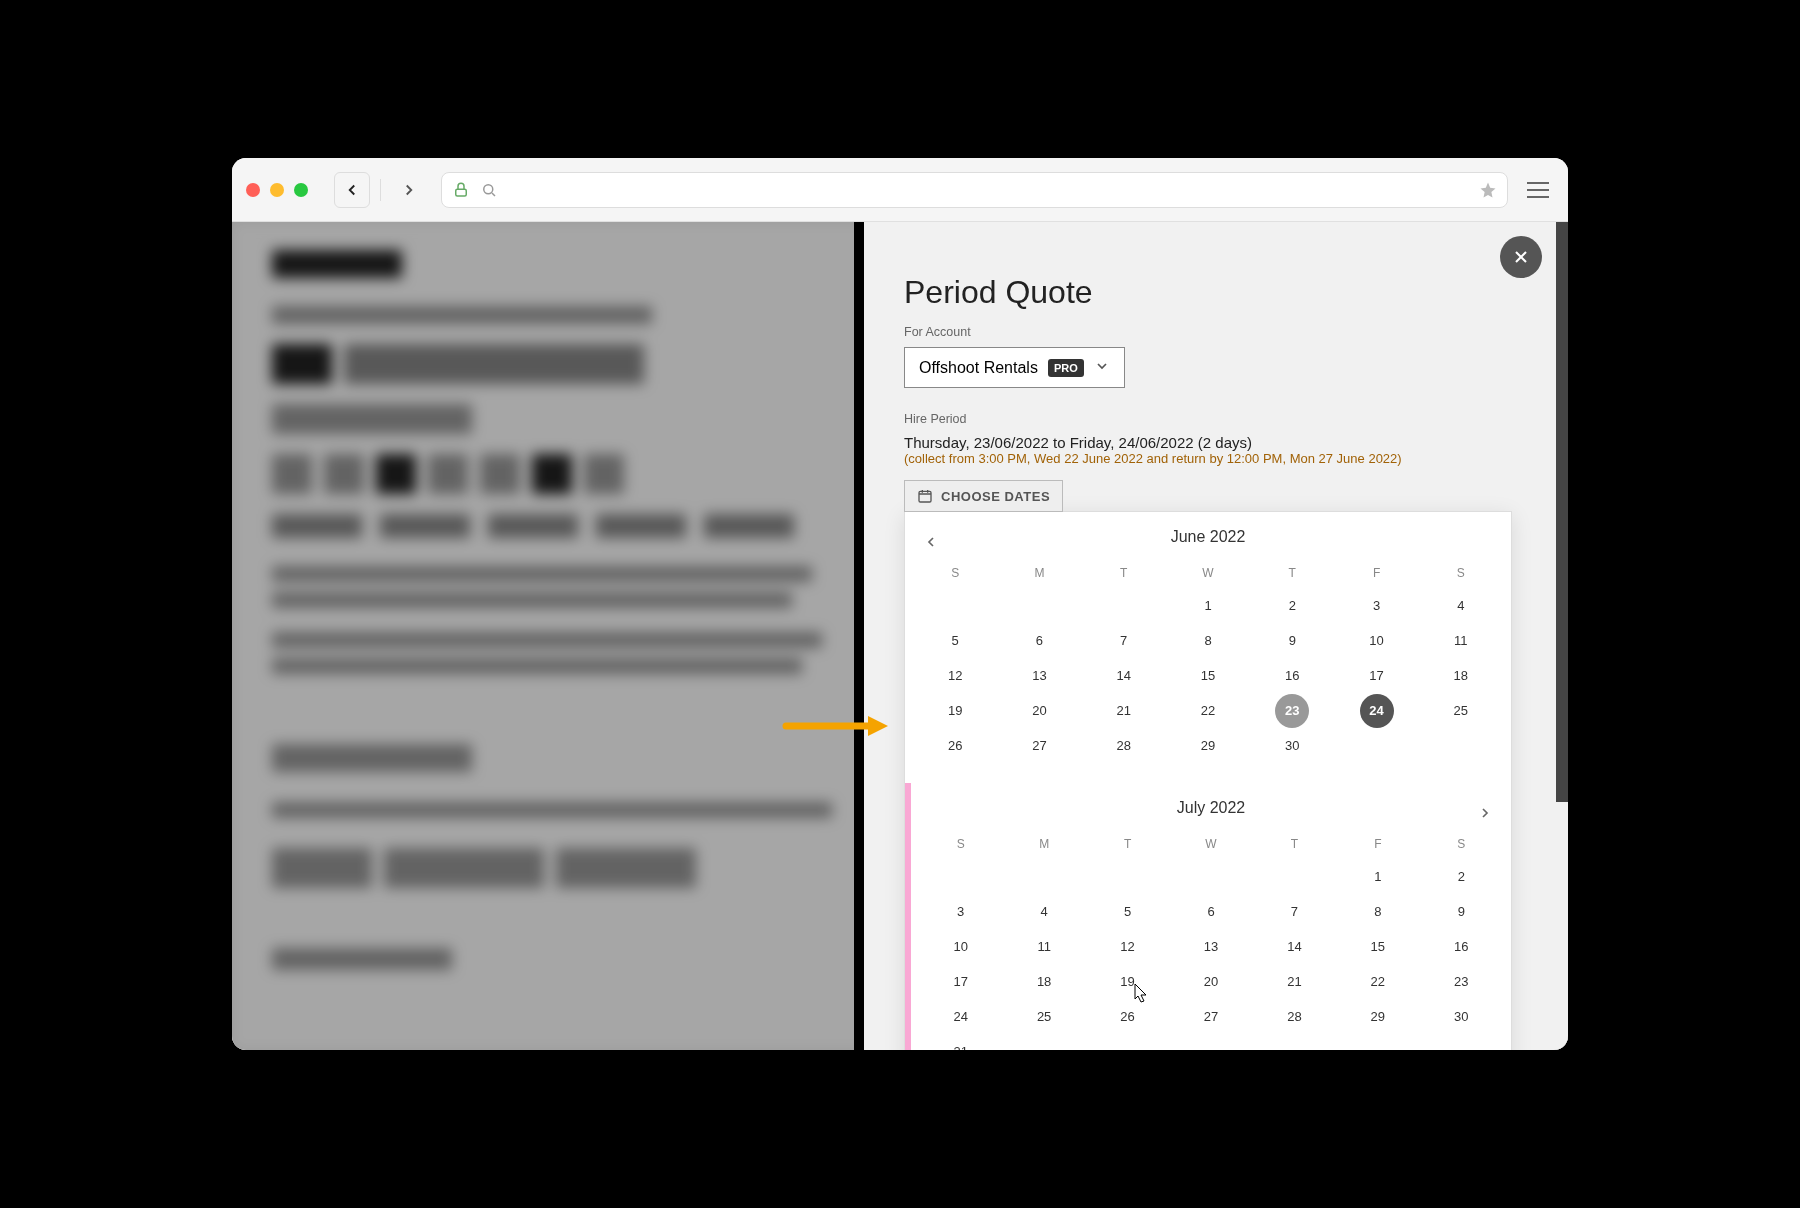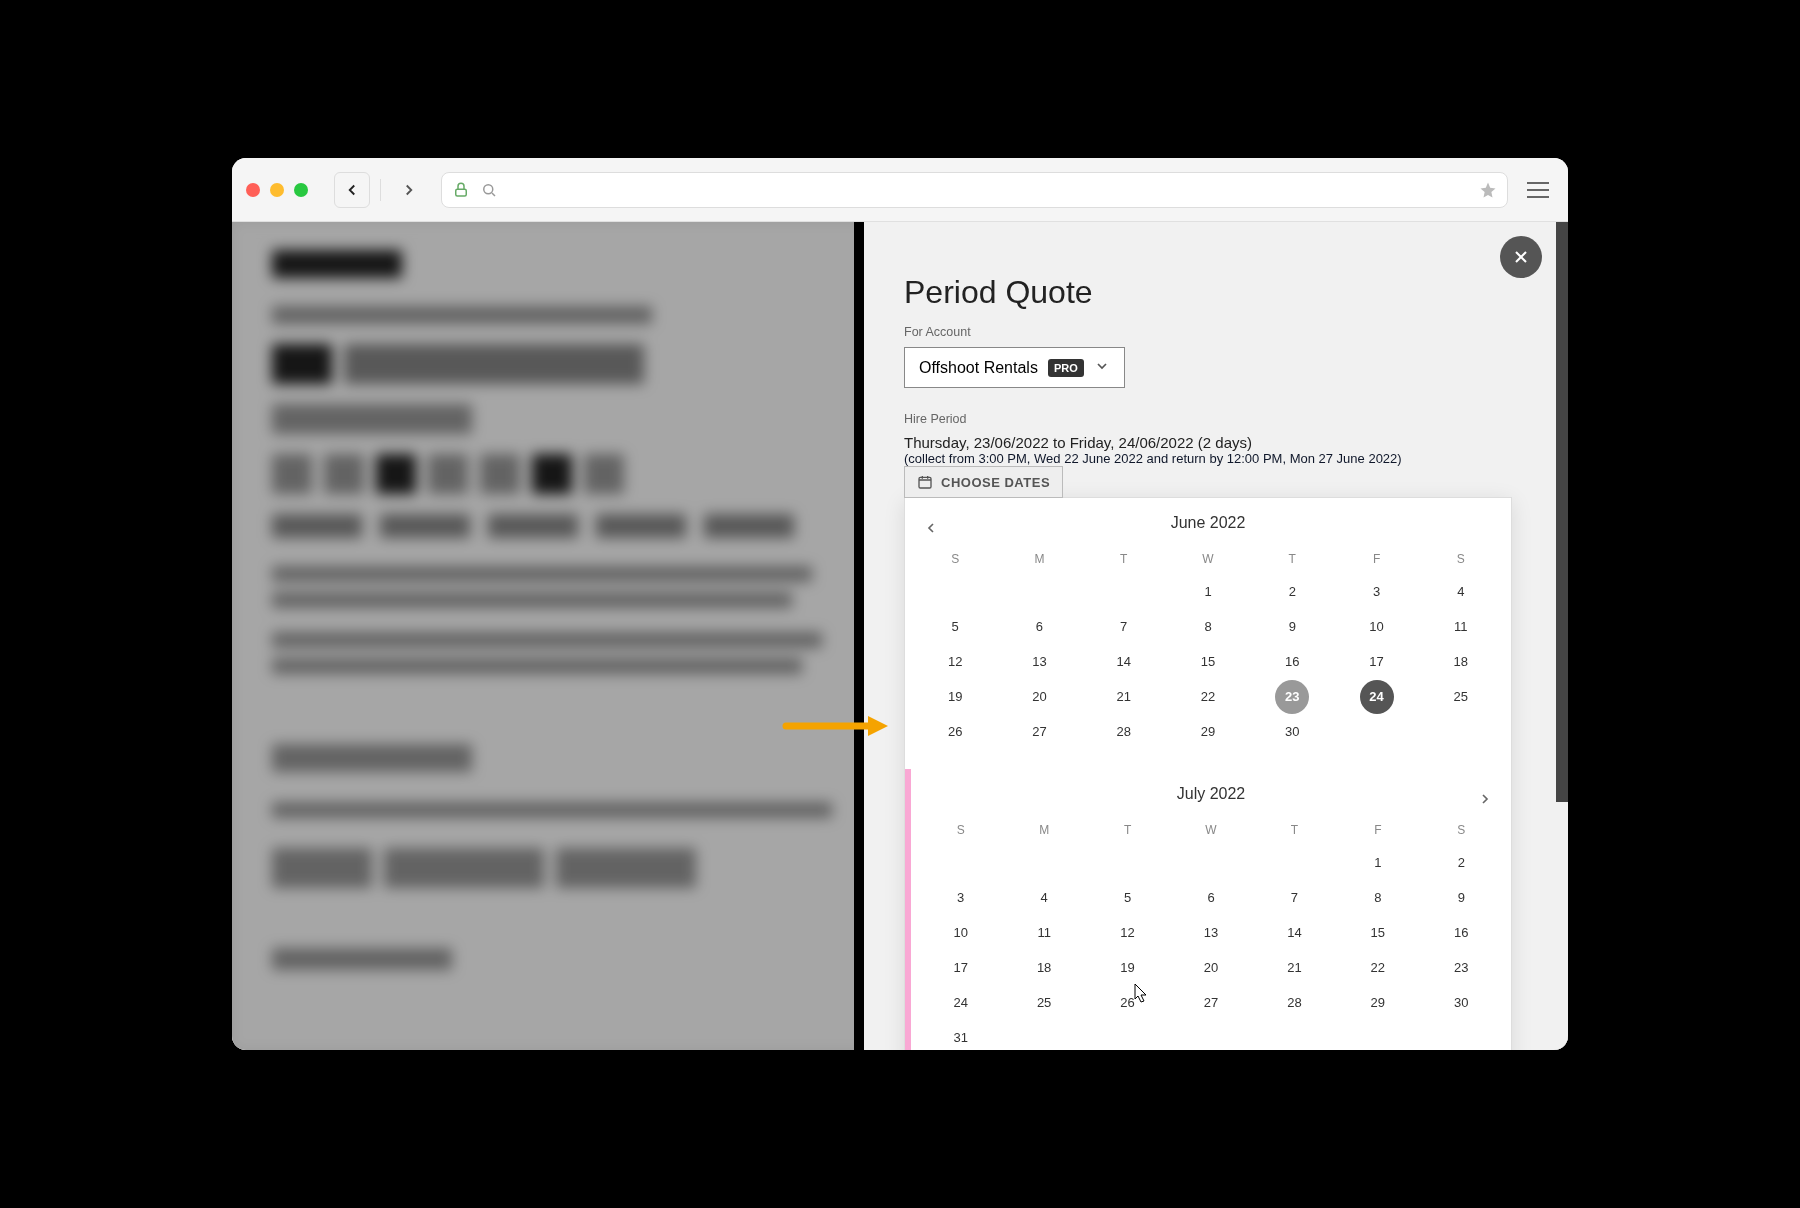--- a/index.html
+++ b/index.html
@@ -34,21 +34,21 @@
 .panel { position: absolute; left: 632px; right: 0; top: 0; bottom: 0; background: #f1f1f1; padding: 34px 40px 0 40px; overflow: hidden; }
 .scrollbar-fake { position:absolute; right:0; top:0; width:12px; height:580px; background:#444; border-radius:0; }
 .close-btn { position: absolute; top: 14px; right: 26px; width: 42px; height: 42px; border-radius: 50%; background: #555; color: #fff; display: flex; align-items: center; justify-content: center; font-size: 22px; cursor: pointer; }
 .panel h1 { font-size: 32px; font-weight: 400; color: #222; margin-bottom: 14px; margin-top: 18px; }
 .panel p.desc { color: #555; font-size: 15.5px; line-height: 1.55; margin-bottom: 24px; max-width: 604px; }
 .label-s { font-size: 12.5px; color: #666; margin-bottom: 8px; display:block; }
 .account-select { display: inline-flex; align-items: center; border: 1px solid #888; background:#fff; padding: 10px 14px; gap: 10px; cursor:pointer; margin-bottom: 24px;}
 .pro-badge { background: #333; color: #fff; font-size: 11px; padding: 3px 6px; border-radius: 3px; font-weight: 700;}
 .chev-down { font-size: 14px; color:#555; }
 .hp-main { font-size: 15px; color: #222; }
-.hp-sub { font-size: 13px; color: #0f172a; }
+.hp-sub { font-size: 13px; color: #a16207; margin-bottom: 14px;}
 .choose-btn { display: inline-flex; align-items:center; gap:8px; border:1px solid #bbb; background:#eee; padding: 7px 12px; font-size:13px; font-weight:600; color:#555; letter-spacing: 0.5px; cursor:pointer;justify-content:center;}
 .calendar-wrap { background:#fff; border:1px solid #ddd; box-shadow:0 4px 20px rgba(0,0,0,0.1); display:flex; margin-top:-1px; width:608px;flex-direction:column;}
 .cal { flex:1; padding: 16px 8px 20px 8px; }
 .cal + .cal { border-left: 6px solid #f9a8d4;}
 .cal-head { display:flex; align-items:center; justify-content:center; position:relative; margin-bottom:12px; font-size:16px; font-weight:500; color:#333;}
 .cal-nav { position:absolute; top:0; width:28px; height:28px; display:flex; align-items:center; justify-content:center; color:#666; cursor:pointer;}
 .cal-nav.left{left:4px;} .cal-nav.right{right:4px;}
 .cal-grid { display:grid; grid-template-columns: repeat(7, 1fr); text-align:center; }
 .cal-grid .dh { font-size:12px; color:#888; padding:8px 0; font-weight:500;}
 .cal-grid .d { font-size:13px; color:#333; padding:10px 0; cursor:pointer; position:relative;}

